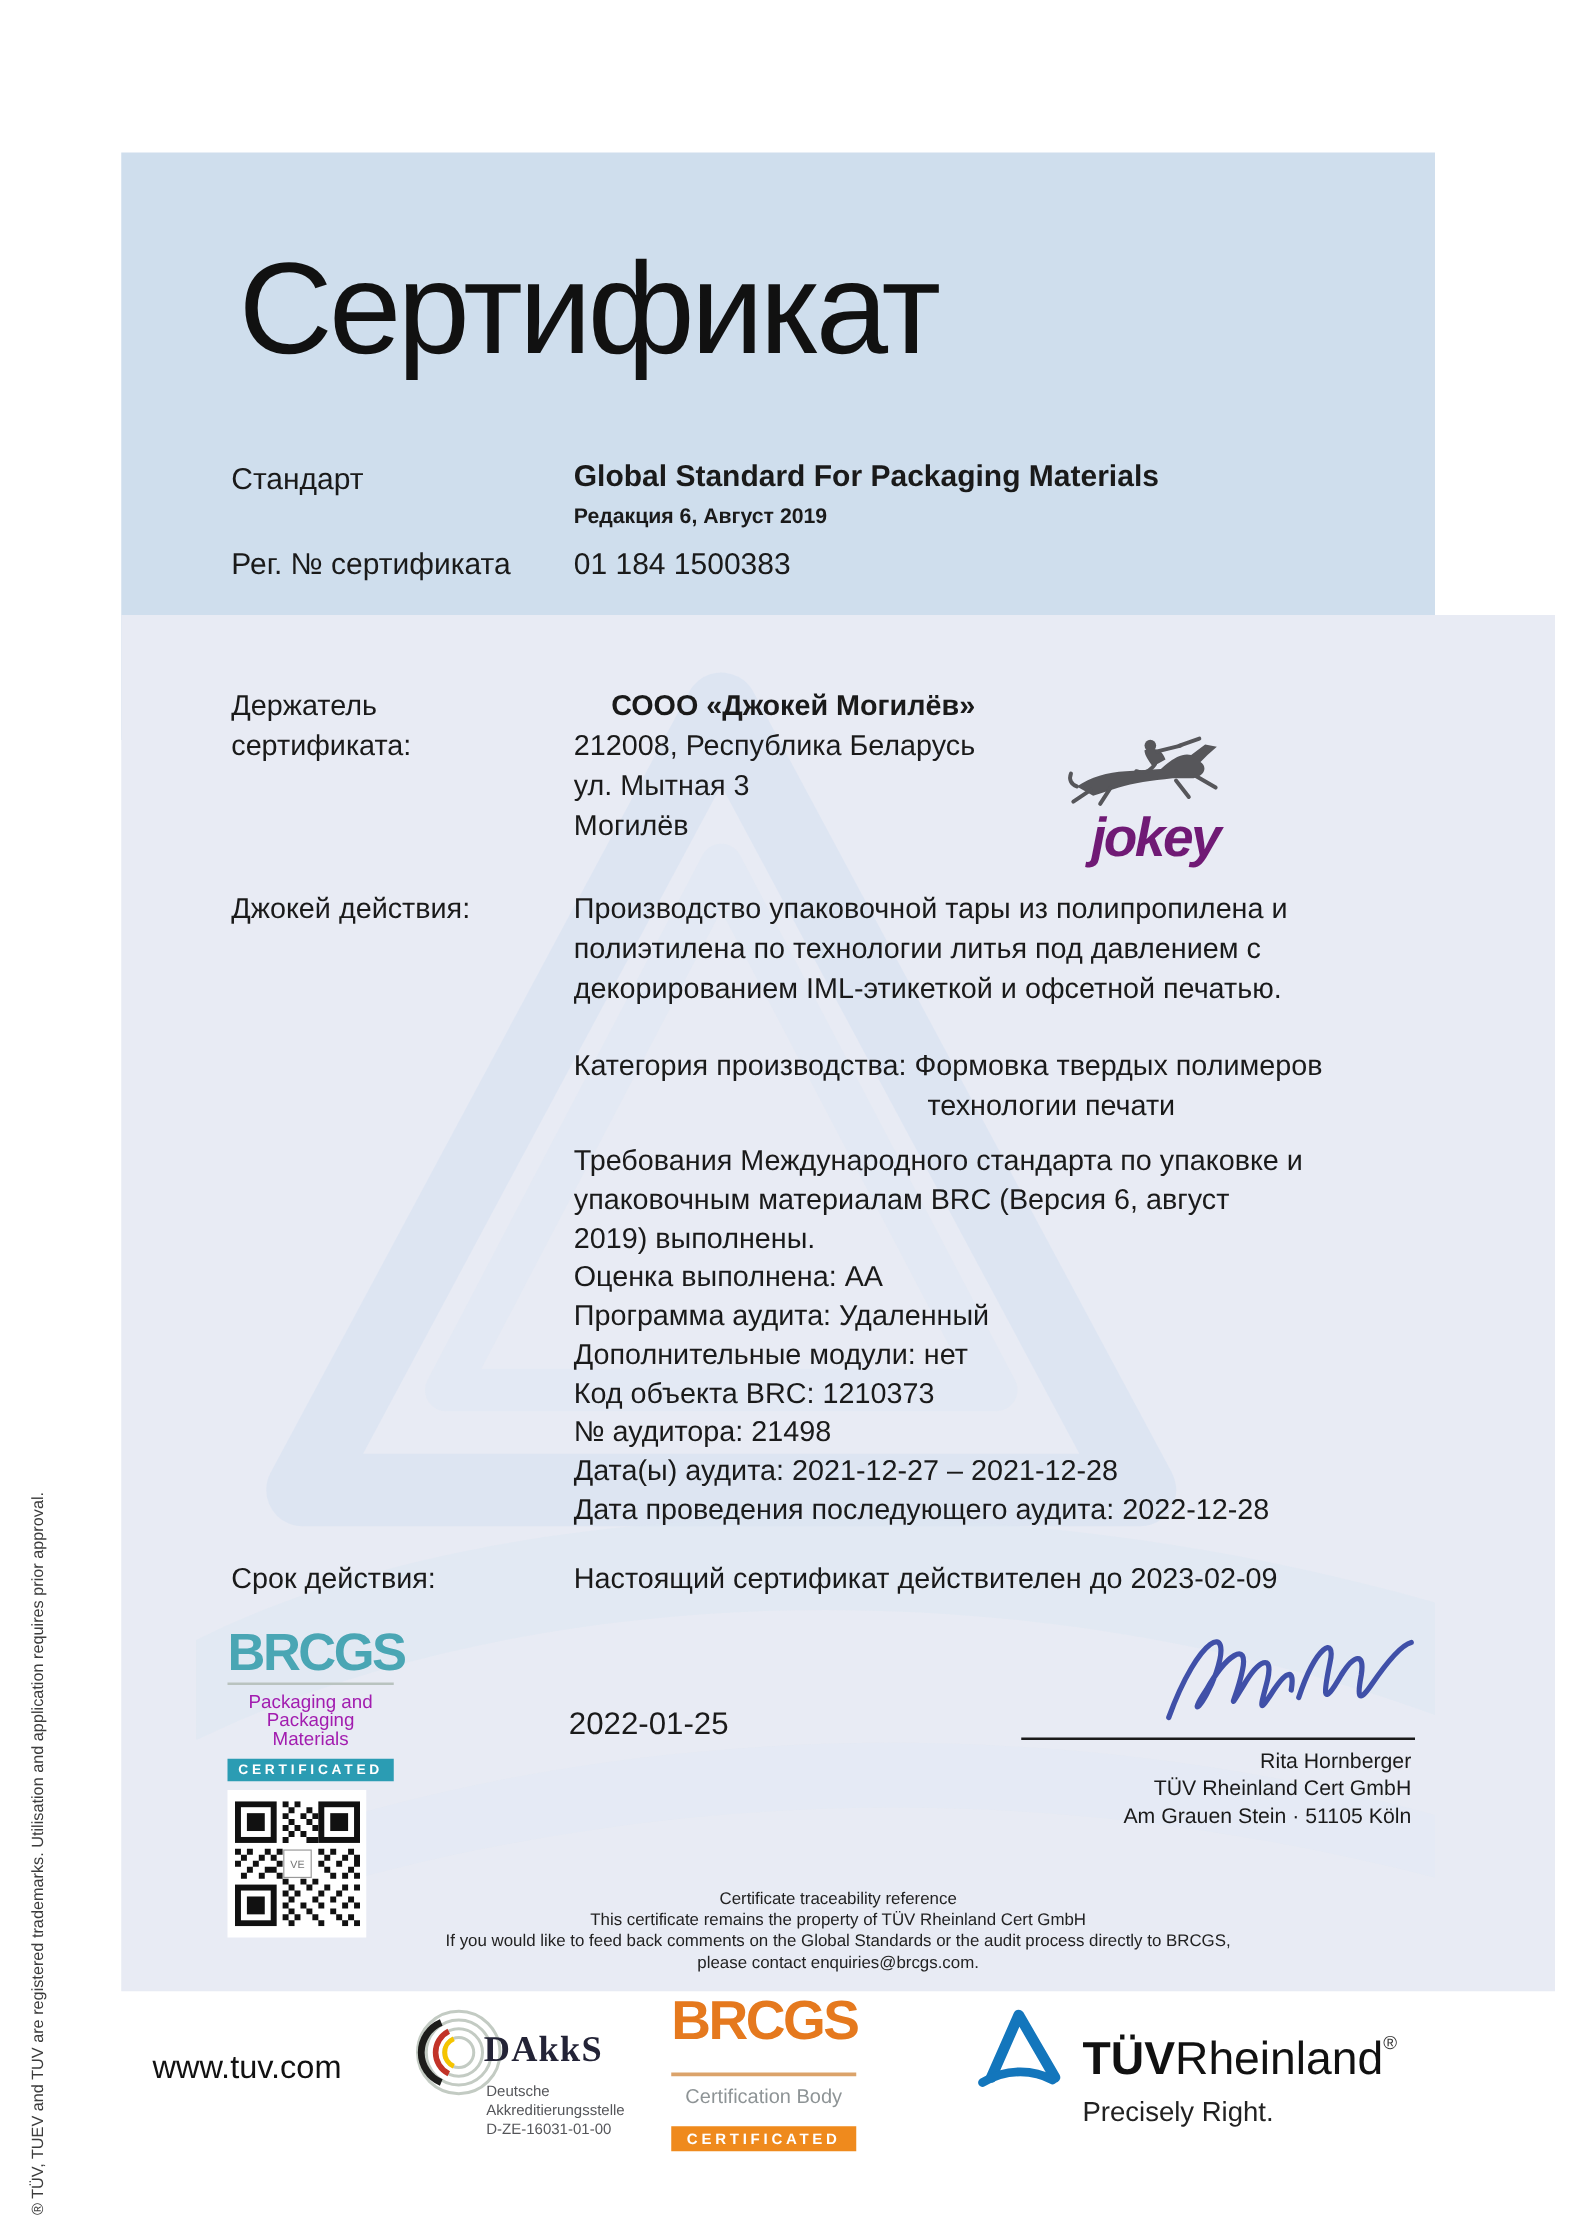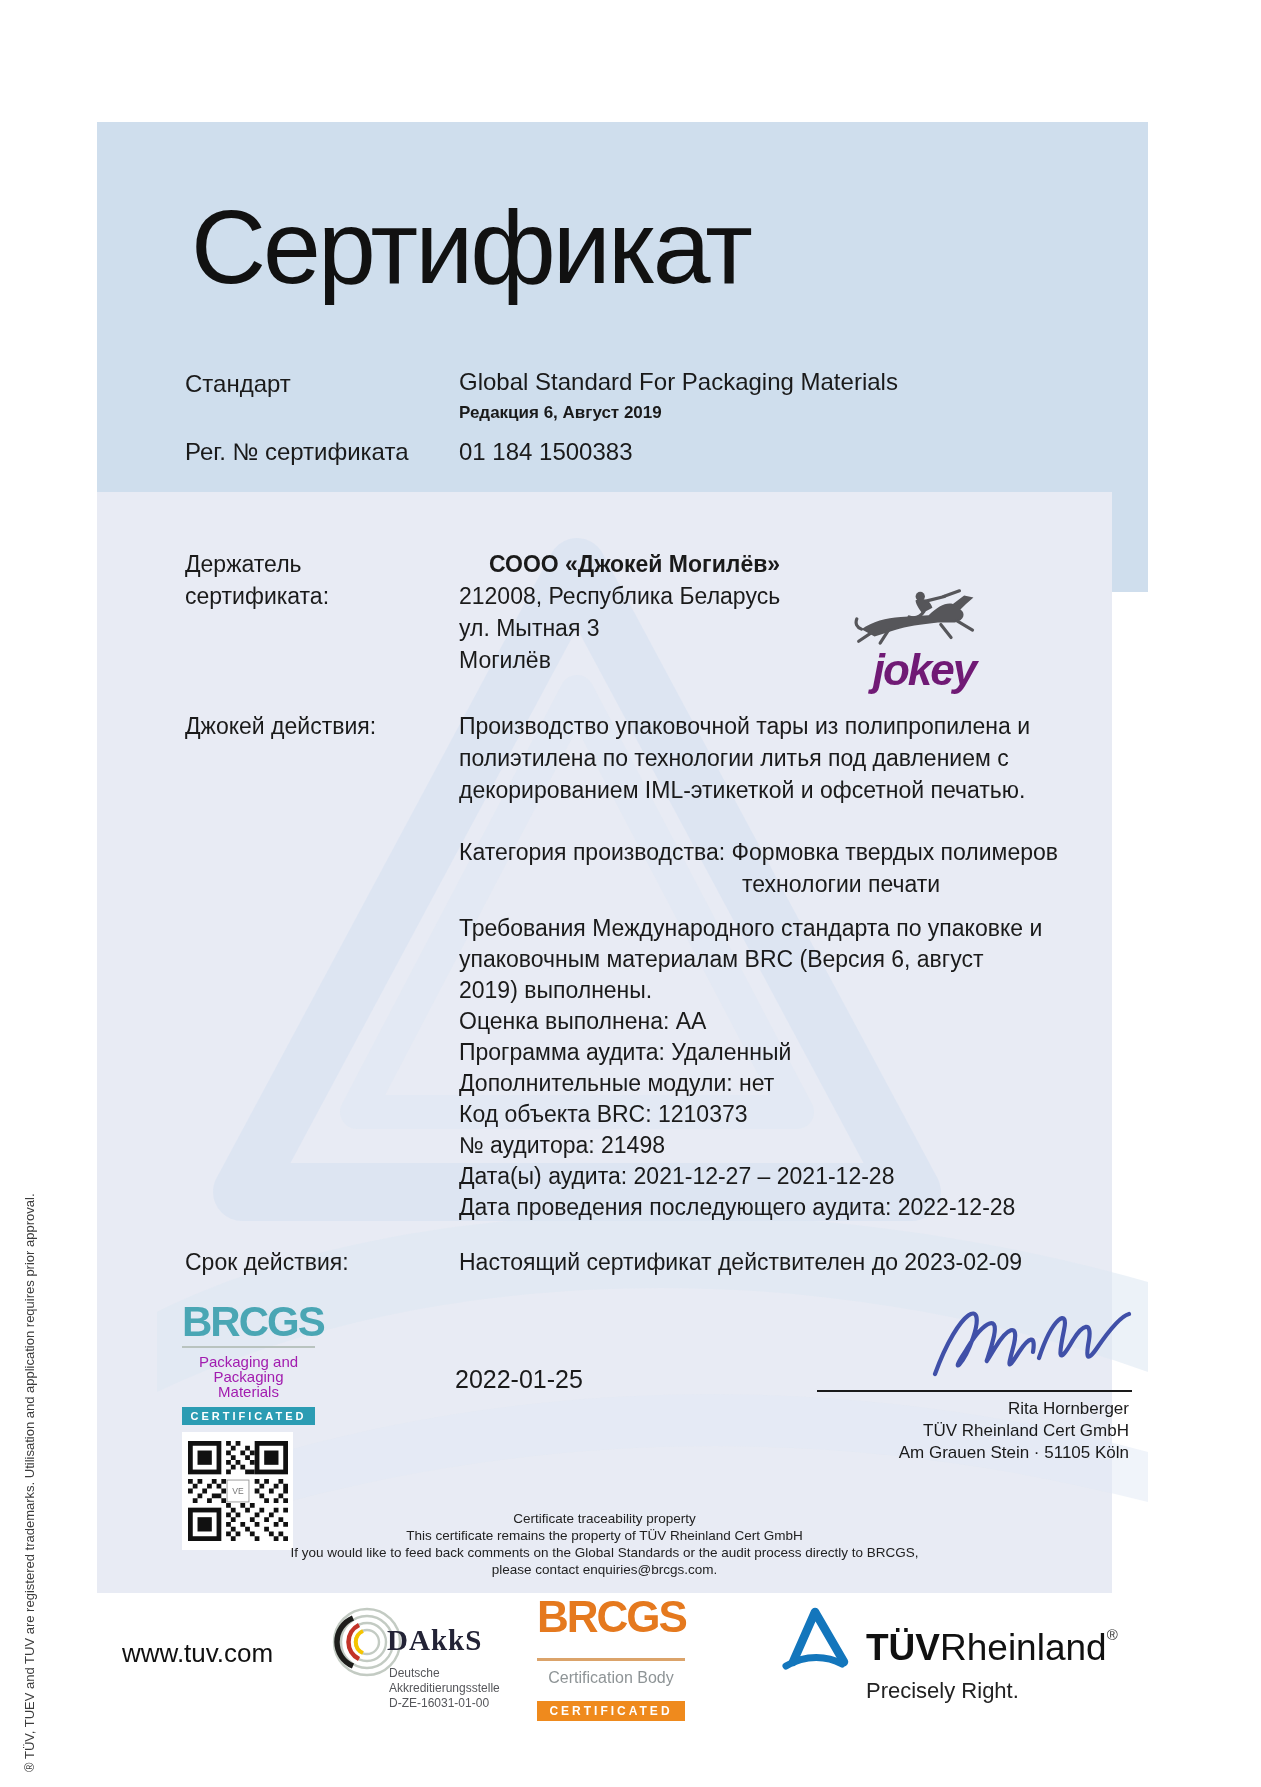--- a/index.html
+++ b/index.html
@@ -11,27 +11,27 @@
              transform-origin:0 0;white-space:nowrap;font-size:13px;color:#3c3c3c;}
 
   
   .box-top{position:absolute;left:97px;top:122px;width:1051px;height:470px;background:#cfdeed;}
   .title{position:absolute;left:94px;top:66px;margin:0;font-size:104px;font-weight:400;
          letter-spacing:-3px;color:#111;}
   .t-label{position:absolute;left:88px;font-size:24px;}
   .t-value{position:absolute;left:362px;font-size:24px;}
   .l-standard{top:248px;}
   .v-standard{top:246px;}
-  .std-name{font-weight:400;font-size:24px;}
+  .std-name{font-weight:700;font-size:24px;}
   .std-edition{font-weight:700;font-size:17px;margin-top:7px;}
   .l-reg{top:316px;}
   .v-reg{top:316px;}
 
   
-  .box-body{position:absolute;left:97px;top:492px;width:1015px;height:1101px;background:#e8ebf4;}
+  .box-body{position:absolute;left:97px;top:492px;width:1147px;height:1101px;background:#e8ebf4;}
   .watermark{position:absolute;left:0;top:0;pointer-events:none;}
   .row{position:absolute;left:0;width:100%;}
   .lbl{position:absolute;left:88px;font-size:23px;line-height:32px;}
   .val{position:absolute;left:362px;font-size:23px;line-height:32px;}
   .r-holder{top:56px;}
   .holder-name{font-weight:700;text-align:right;}
   .jokey{position:absolute;left:748px;top:40px;width:158px;text-align:center;}
   .jokey-word{font-size:44px;font-weight:700;font-style:italic;color:#701a75;
               letter-spacing:-2px;line-height:40px;}
   .r-scope{top:218px;}
@@ -213,21 +213,21 @@
           <path d="M40,0h5v5h-5z M50,0h5v5h-5z M45,5h5v5h-5z M60,5h5v5h-5z M40,10h5v5h-5z M55,10h5v5h-5z M65,10h5v5h-5z M45,15h5v5h-5z M60,15h5v5h-5z M40,20h5v5h-5z M50,20h5v5h-5z M65,20h5v5h-5z M45,25h5v5h-5z M55,25h5v5h-5z M40,30h5v5h-5z M60,30h5v5h-5z M65,30h5v5h-5z
                    M0,40h5v5h-5z M10,40h5v5h-5z M25,40h5v5h-5z M35,40h5v5h-5z M70,40h5v5h-5z M80,40h5v5h-5z M95,40h5v5h-5z M5,45h5v5h-5z M20,45h5v5h-5z M30,45h5v5h-5z M75,45h5v5h-5z M90,45h5v5h-5z M100,45h5v5h-5z M0,50h5v5h-5z M15,50h5v5h-5z M35,50h5v5h-5z M70,50h5v5h-5z M85,50h5v5h-5z M100,50h5v5h-5z M10,55h5v5h-5z M25,55h5v5h-5z M30,55h5v5h-5z M75,55h5v5h-5z M95,55h5v5h-5z M5,60h5v5h-5z M20,60h5v5h-5z M35,60h5v5h-5z M80,60h5v5h-5z M90,60h5v5h-5z M100,60h5v5h-5z
                    M40,65h5v5h-5z M55,65h5v5h-5z M65,65h5v5h-5z M45,70h5v5h-5z M60,70h5v5h-5z M75,70h5v5h-5z M90,70h5v5h-5z M100,70h5v5h-5z M40,75h5v5h-5z M50,75h5v5h-5z M70,75h5v5h-5z M85,75h5v5h-5z M45,80h5v5h-5z M65,80h5v5h-5z M80,80h5v5h-5z M95,80h5v5h-5z M40,85h5v5h-5z M55,85h5v5h-5z M70,85h5v5h-5z M90,85h5v5h-5z M100,85h5v5h-5z M45,90h5v5h-5z M60,90h5v5h-5z M80,90h5v5h-5z M40,95h5v5h-5z M50,95h5v5h-5z M65,95h5v5h-5z M85,95h5v5h-5z M95,95h5v5h-5z M45,100h5v5h-5z M70,100h5v5h-5z M90,100h5v5h-5z M100,100h5v5h-5z"></path>
         </g>
         <rect x="41" y="41" width="23" height="23" fill="#fff" stroke="#999" stroke-width="1"></rect>
         <text x="52.5" y="56" font-size="9" fill="#777" text-anchor="middle" font-family="Liberation Sans, sans-serif">VE</text>
       </svg>
     </div>
 
     <div class="fine-print">
-      <div>Certificate traceability property</div>
+      <div>Certificate traceability reference</div>
       <div>This certificate remains the property of TÜV Rheinland Cert GmbH</div>
       <div>If you would like to feed back comments on the Global Standards or the audit process directly to BRCGS,</div>
       <div>please contact enquiries@brcgs.com.</div>
     </div>
   </section>
 
   <div class="website">www.tuv.com</div>
 
   <div class="dakks">
     <svg width="200" height="135" viewBox="0 0 200 135">

